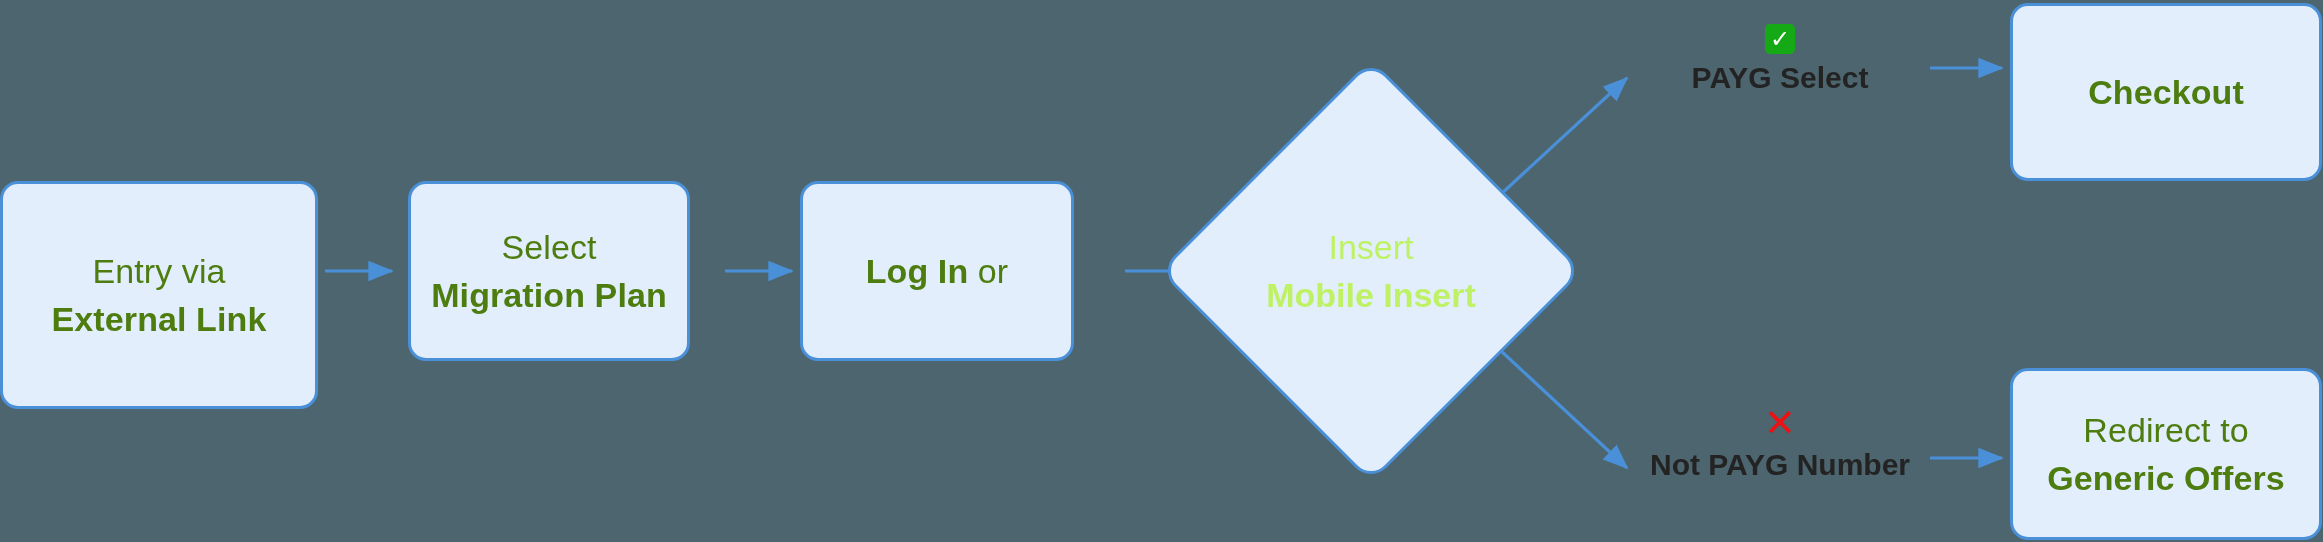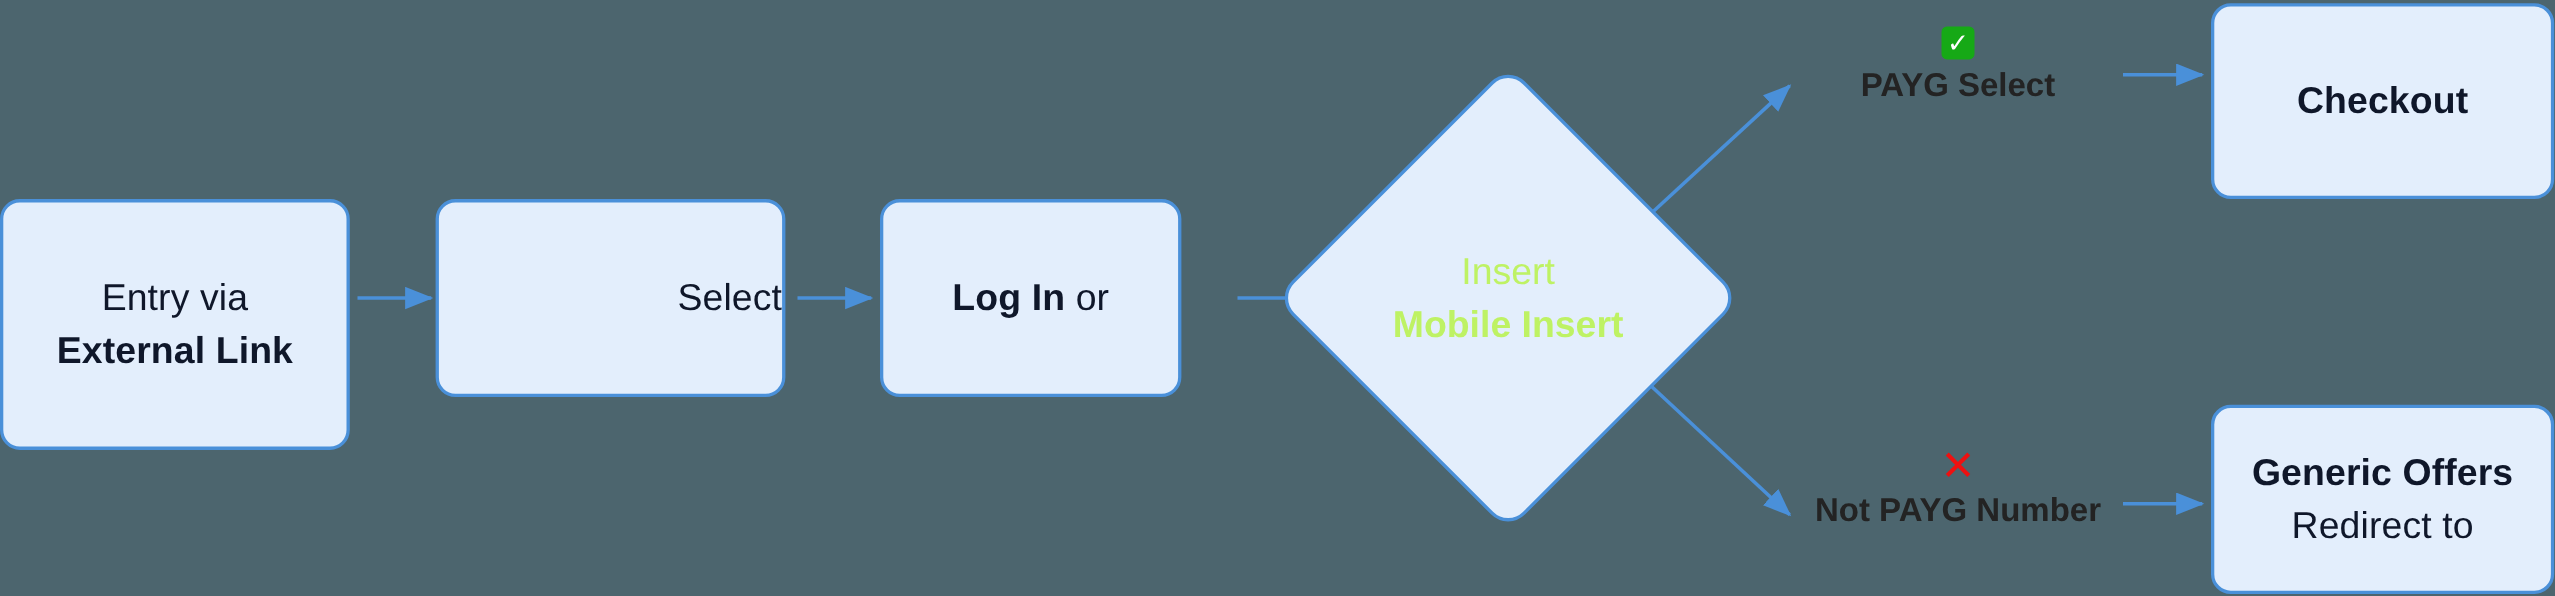--- a/index.html
+++ b/index.html
@@ -21,21 +21,21 @@
     position: absolute;
     box-sizing: border-box;
     background: #e3eefc;
     border: 3px solid #4a90d9;
     border-radius: 18px;
     display: flex;
     flex-direction: column;
     align-items: center;
     justify-content: center;
     text-align: center;
-    color: #0f172a;
+    color: #4d7c0f;
     font-size: 34px;
     line-height: 1.42;
     letter-spacing: .1px;
   }
   .node .ln { display: block; white-space: nowrap; }
   .bold { font-weight: bold; }
 
   
   .diamond-wrap {
     position: absolute;
@@ -133,22 +133,23 @@
       <line x1="1930" y1="68" x2="2002" y2="68"></line>
       <line x1="1930" y1="458" x2="2002" y2="458"></line>
     </g>
   </svg>
 
   <div class="node" style="left:0px; top:181px; width:318px; height:228px;">
     <span class="ln">Entry via</span>
     <span class="ln bold">External Link</span>
   </div>
 
-  <div class="node" style="left:396px; top:181px; width:318px; height:180px;align-items:flex-end;">
+  <div class="node" style="left:408px; top:181px; width:282px; height:180px;">
     <span class="ln">Select</span>
+    <span class="ln bold">Migration Plan</span>
   </div>
 
   <div class="node" style="left:800px; top:181px; width:274px; height:180px;">
     <span class="ln"><span class="bold">Log In</span><span> or</span></span>
   </div>
 
   <div class="diamond-wrap" style="left:1221px; top:121px;">
     <div class="diamond-shape"></div>
     <div class="diamond-label">
       <span class="ln">Insert</span>
@@ -168,17 +169,17 @@
       <span class="glyph-x">✕</span>
     </span>
     <span>Not PAYG Number</span>
   </div>
 
   <div class="node" style="left:2010px; top:3px; width:312px; height:178px;">
     <span class="ln bold">Checkout</span>
   </div>
 
   <div class="node" style="left:2010px; top:368px; width:312px; height:172px;">
+    <span class="ln">Redirect to</span>
     <span class="ln bold">Generic Offers</span>
-    <span class="ln">Redirect to</span>
   </div>
 
 </div>
 
 </body></html>

